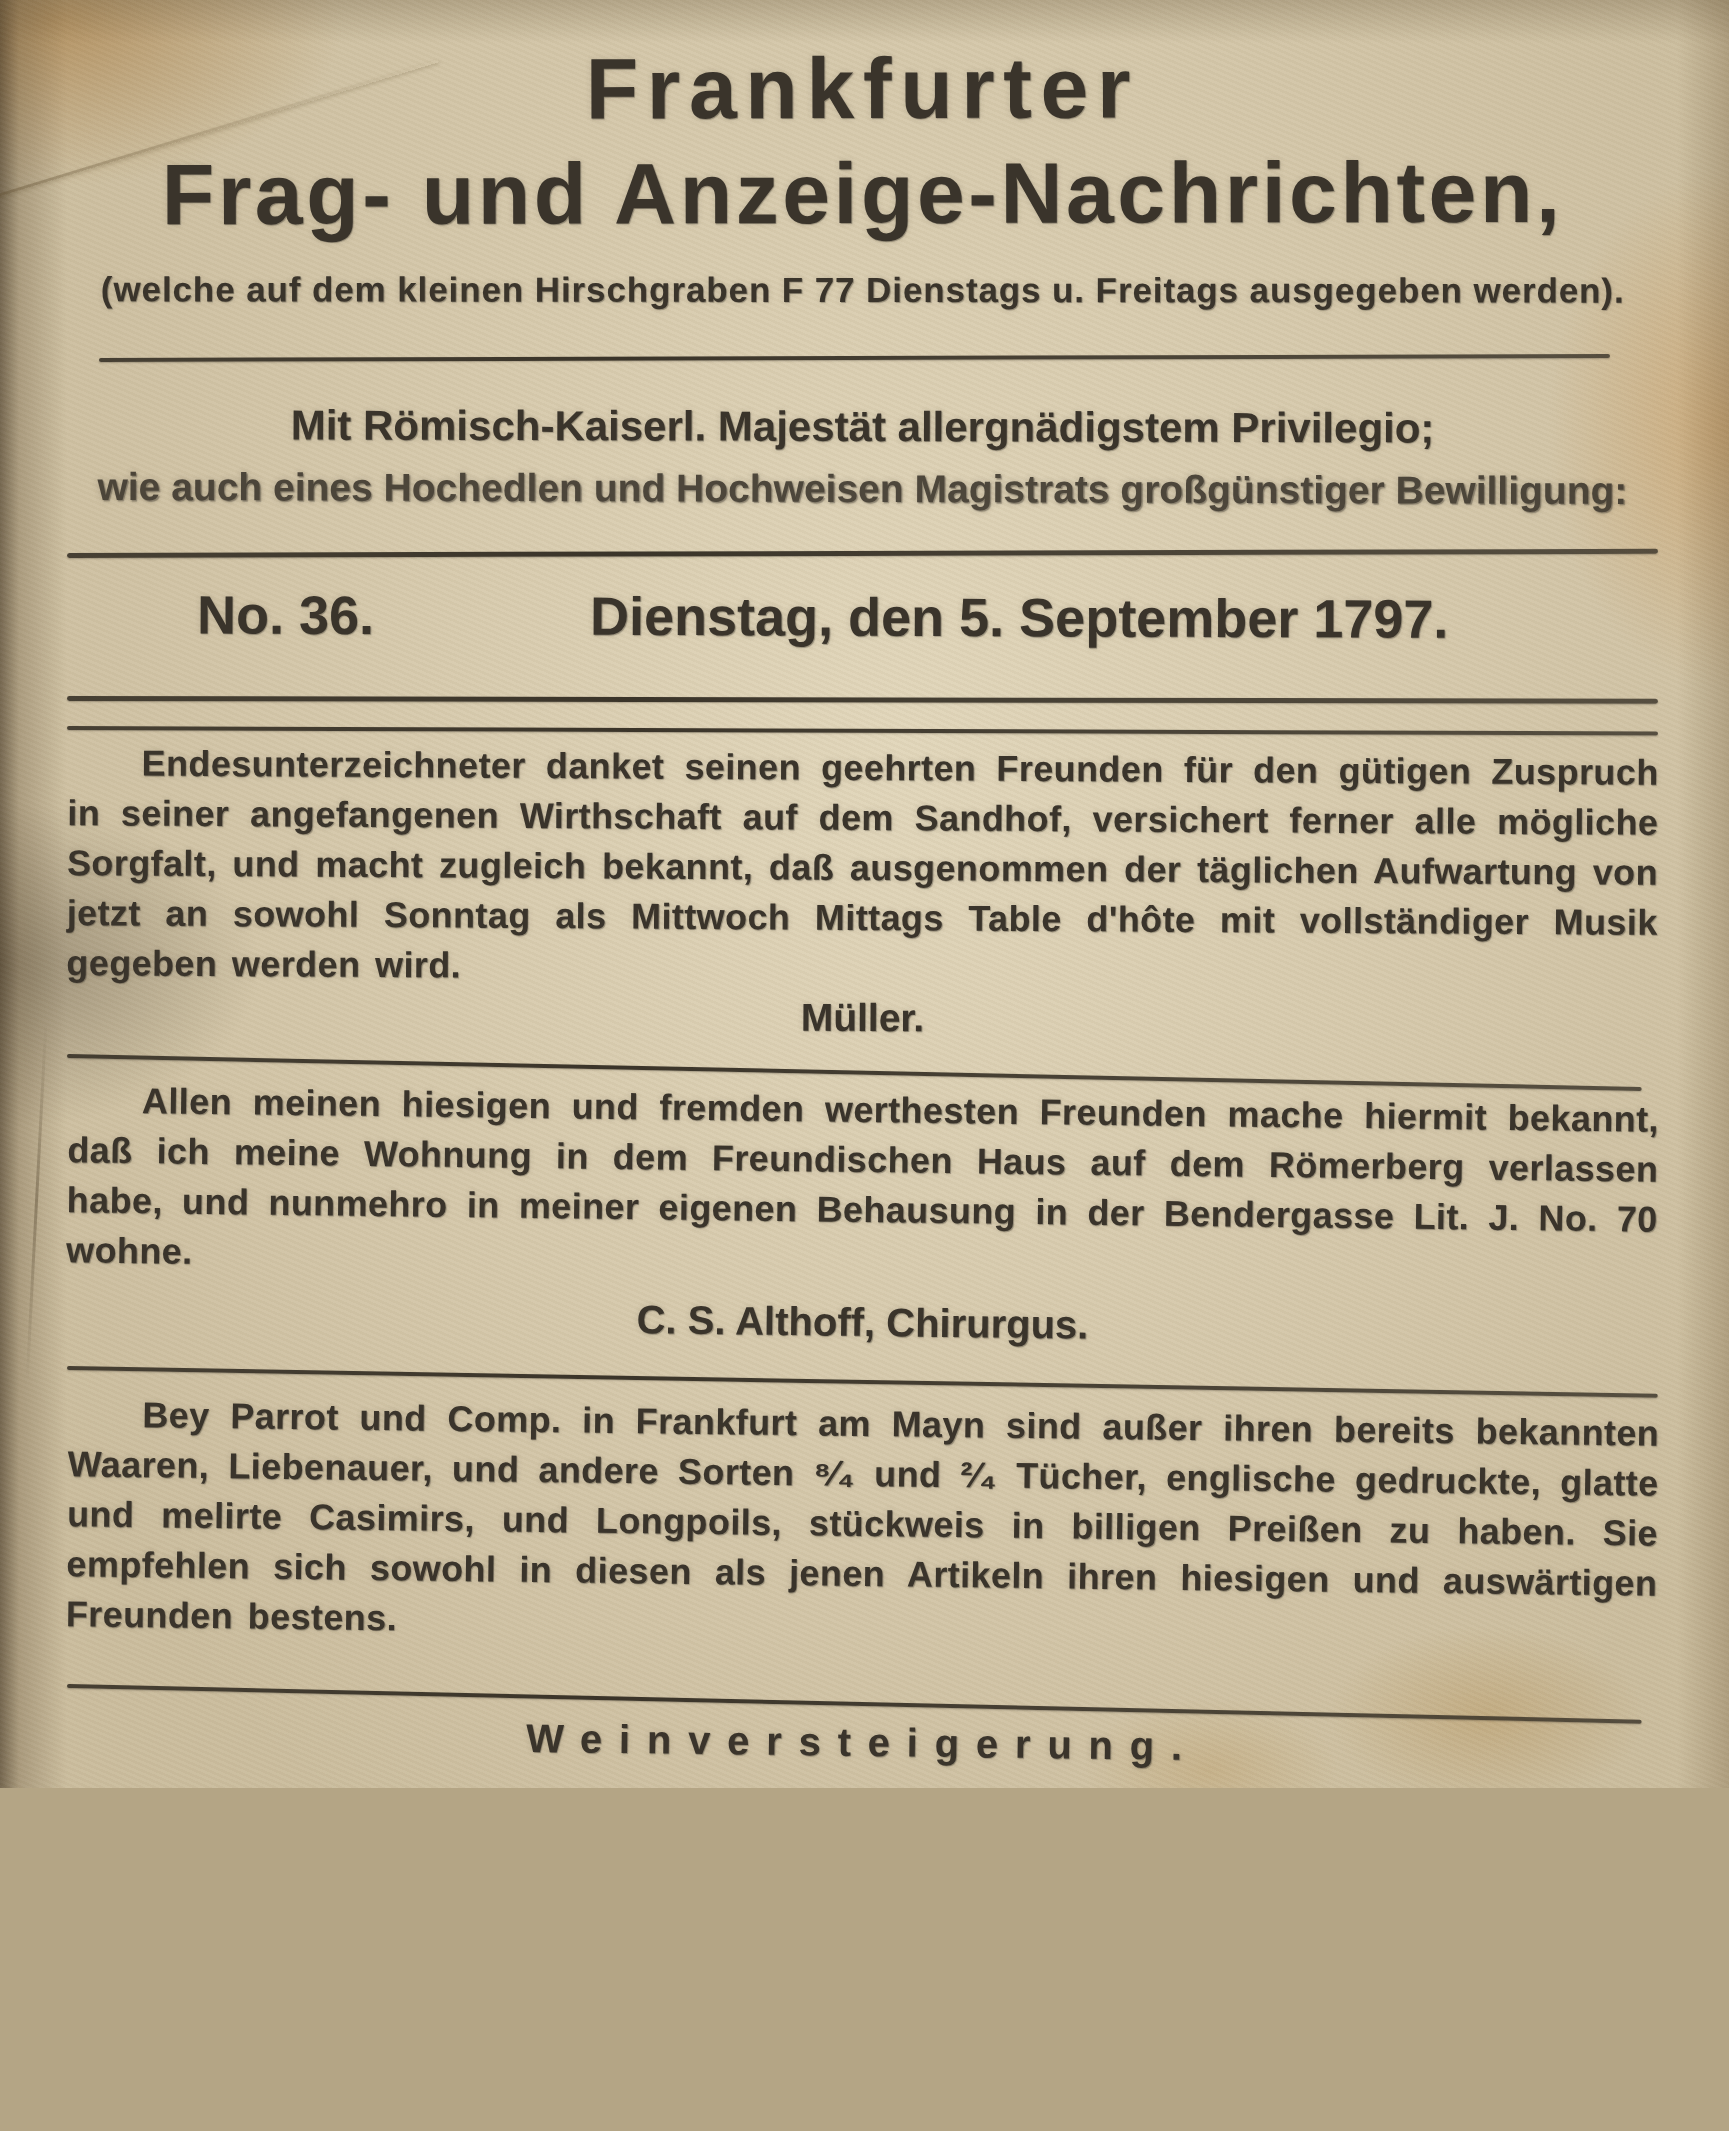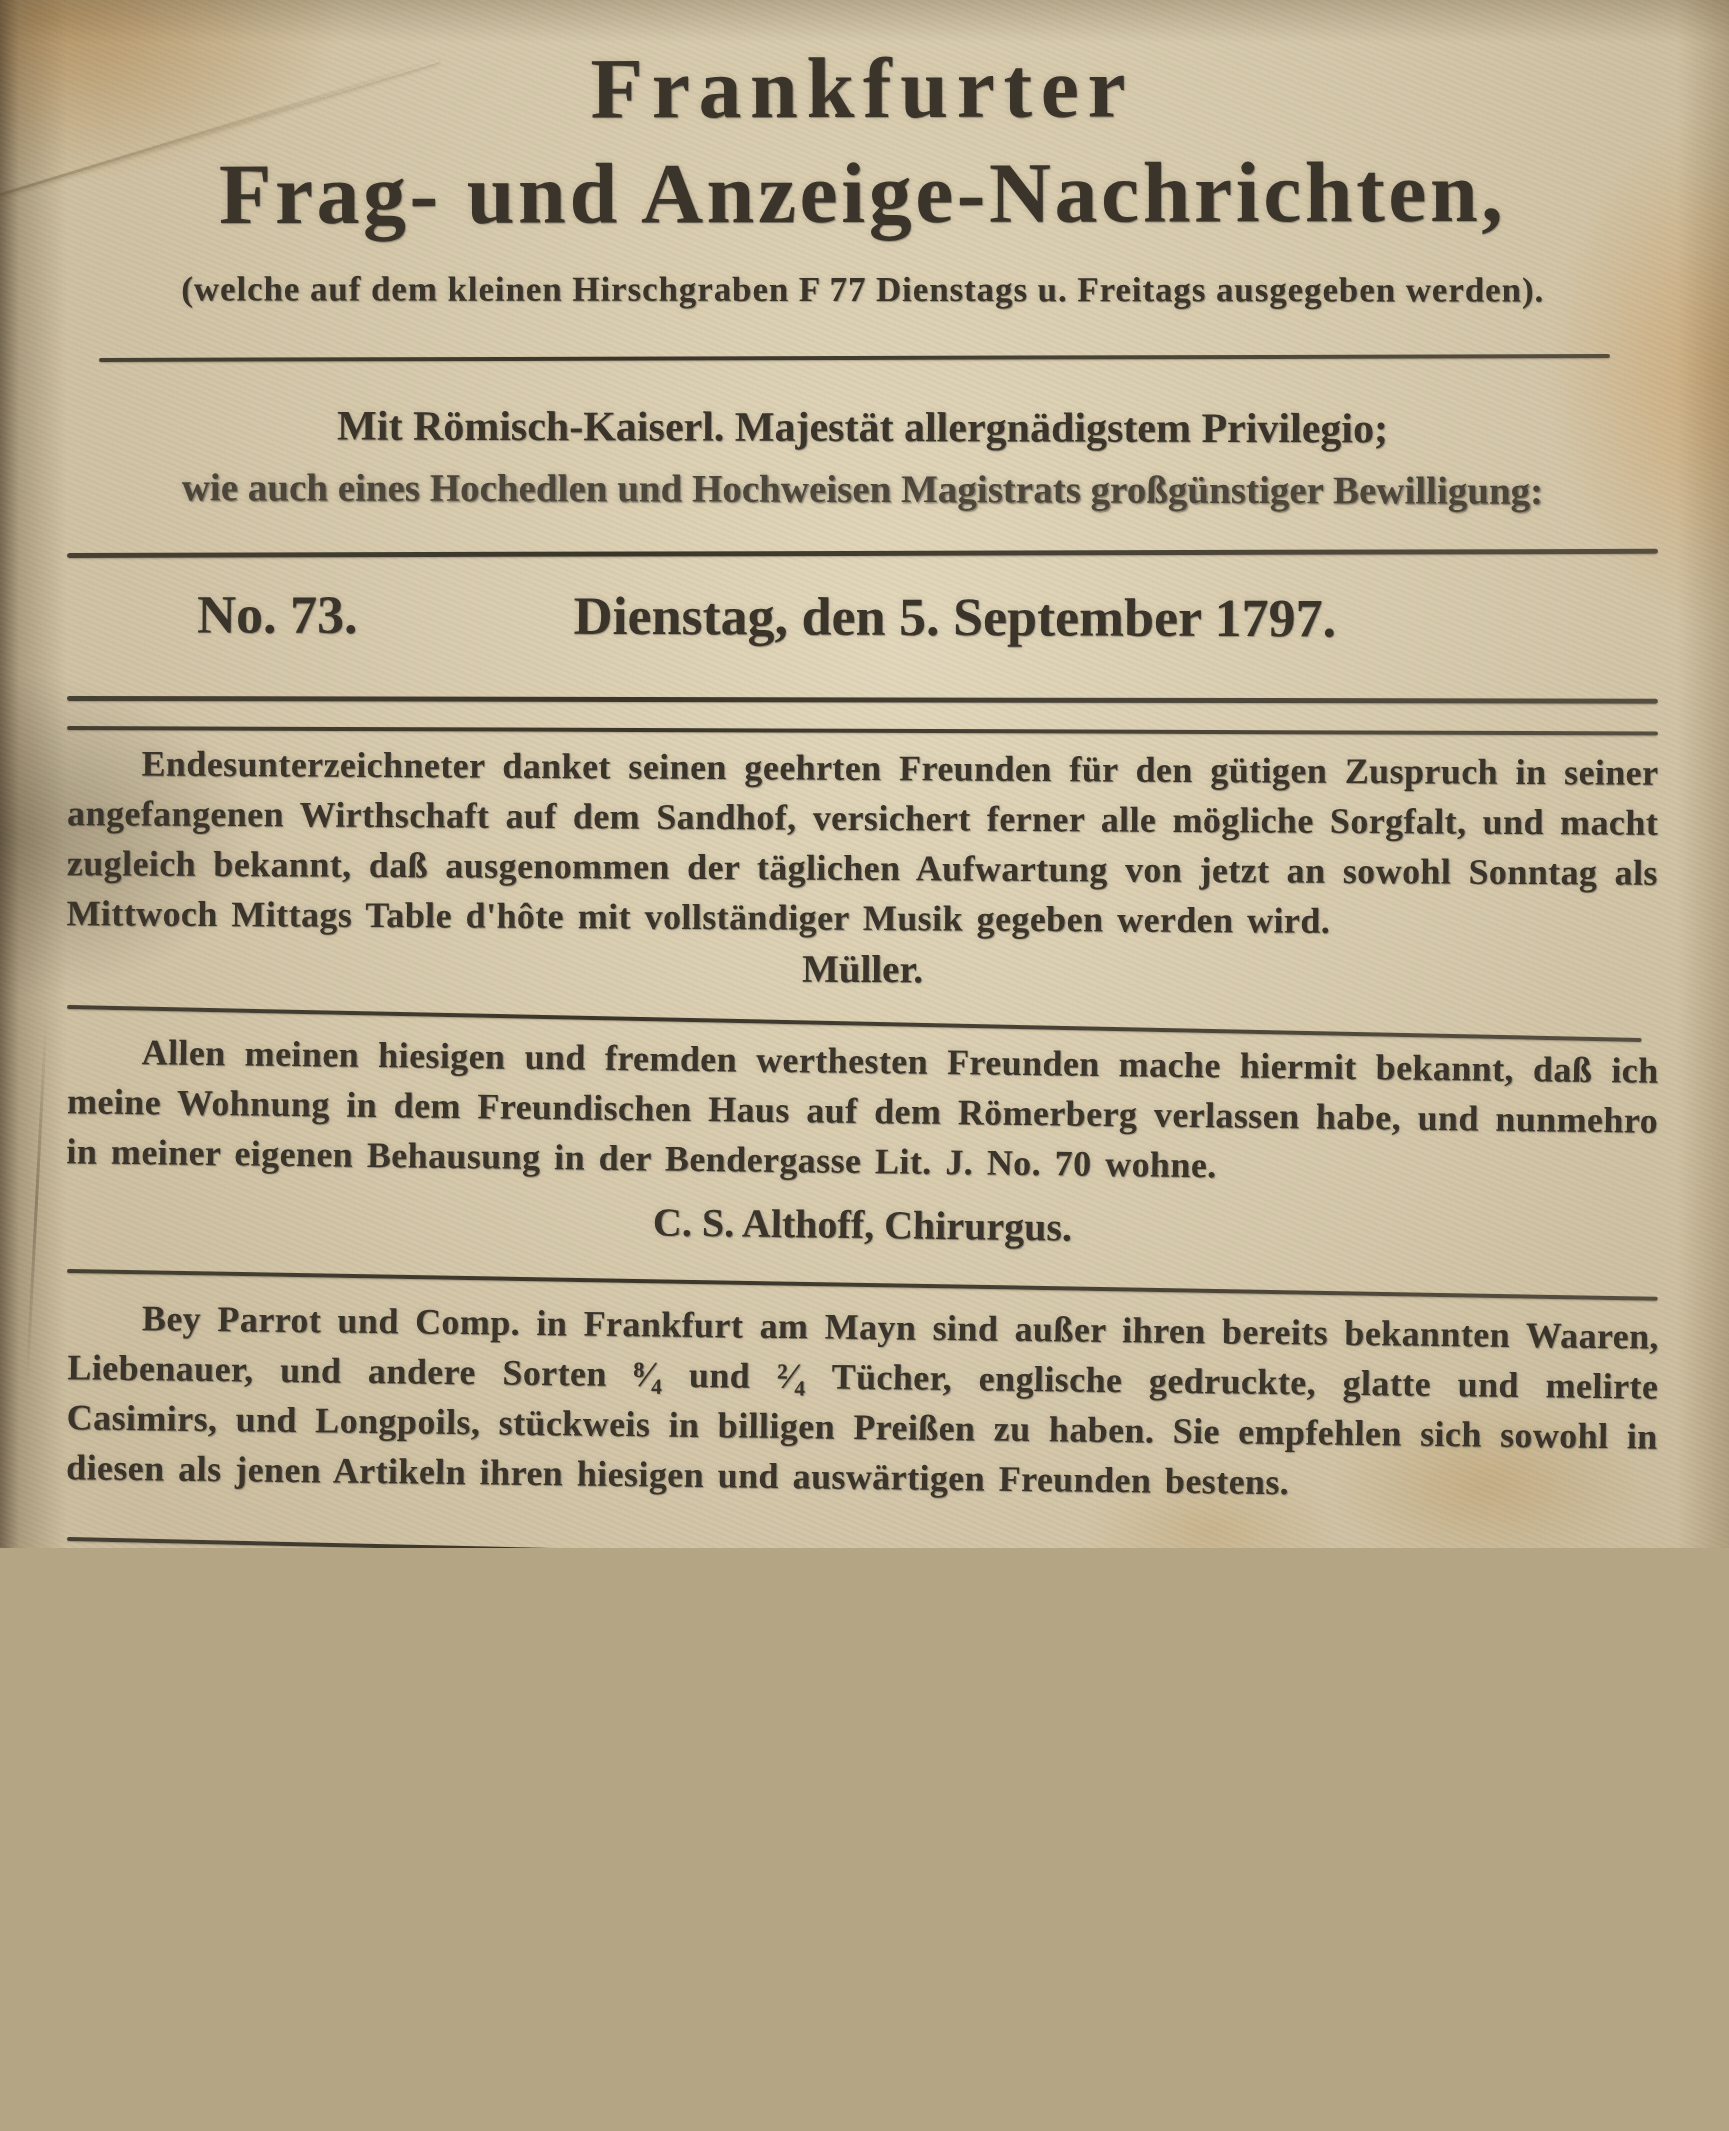--- a/index.html
+++ b/index.html
@@ -1,22 +1,22 @@
 <!DOCTYPE html>
 <html style="font-size:14px"><head>
 <meta charset="utf-8">
 <style>
   html,body{margin:0;padding:0;background:#b4a585;}
   .page{
     position:relative;
-    width:1729px;height:1548px;
+    width:1729px;height:1788px;
     box-sizing:border-box;
     padding:29px 71px 0 67px;
     overflow:hidden;
-    font-family:Liberation Serif, serif;
+    font-family:Liberation Sans, sans-serif;
     color:#3a342b;
     background-color:#cbbd9e;
     background-image:
       repeating-linear-gradient(23deg, rgba(255,255,255,0.025) 0 2.6px, rgba(90,70,40,0.03) 2.6px 5.2px),
       linear-gradient(180deg, rgba(105,88,60,0.30), rgba(105,88,60,0) 43px),
       linear-gradient(90deg, rgba(58,44,26,0.60), rgba(92,74,48,0.30) 19px, rgba(92,74,48,0) 67px),
       linear-gradient(270deg, rgba(110,88,55,0.30), rgba(110,88,55,0) 52px),
       radial-gradient(ellipse 450px 259px at 3% 1%, rgba(152,96,28,0.45), rgba(152,96,28,0) 65%),
       radial-gradient(ellipse 259px 372px at 100% 24%, rgba(196,122,40,0.33), rgba(196,122,40,0) 70%),
       radial-gradient(ellipse 372px 233px at 0% 54%, rgba(70,60,45,0.38), rgba(70,60,45,0) 70%),
@@ -83,21 +83,21 @@
   <div class="rule rule-1"></div>
 
   <section class="privilege">
     <p class="privilege-1 ink">Mit Römisch-Kaiserl. Majestät allergnädigstem Privilegio;</p>
     <p class="privilege-2 ink">wie auch eines Hochedlen und Hochweisen Magistrats großgünstiger Bewilligung:</p>
   </section>
 
   <div class="rule rule-2"></div>
 
   <div class="issue ink">
-    <span>No. 73.</span>
+    <span>No. 36.</span>
     <span>Dienstag, den 5. September 1797.</span>
   </div>
 
   <div class="rule rule-3a"></div>
   <div class="rule rule-3b"></div>
 
   <section>
     <p class="body-par par-1 ink">Endesunterzeichneter danket seinen geehrten Freunden für den gütigen Zuspruch in seiner angefangenen Wirthschaft auf dem Sandhof, versichert ferner alle mögliche Sorgfalt, und macht zugleich bekannt, daß ausgenommen der täglichen Aufwartung von jetzt an sowohl Sonntag als Mittwoch Mittags Table d'hôte mit vollständiger Musik gegeben werden wird.</p>
     <p class="sig sig-1 ink">Müller.</p>
   </section>

